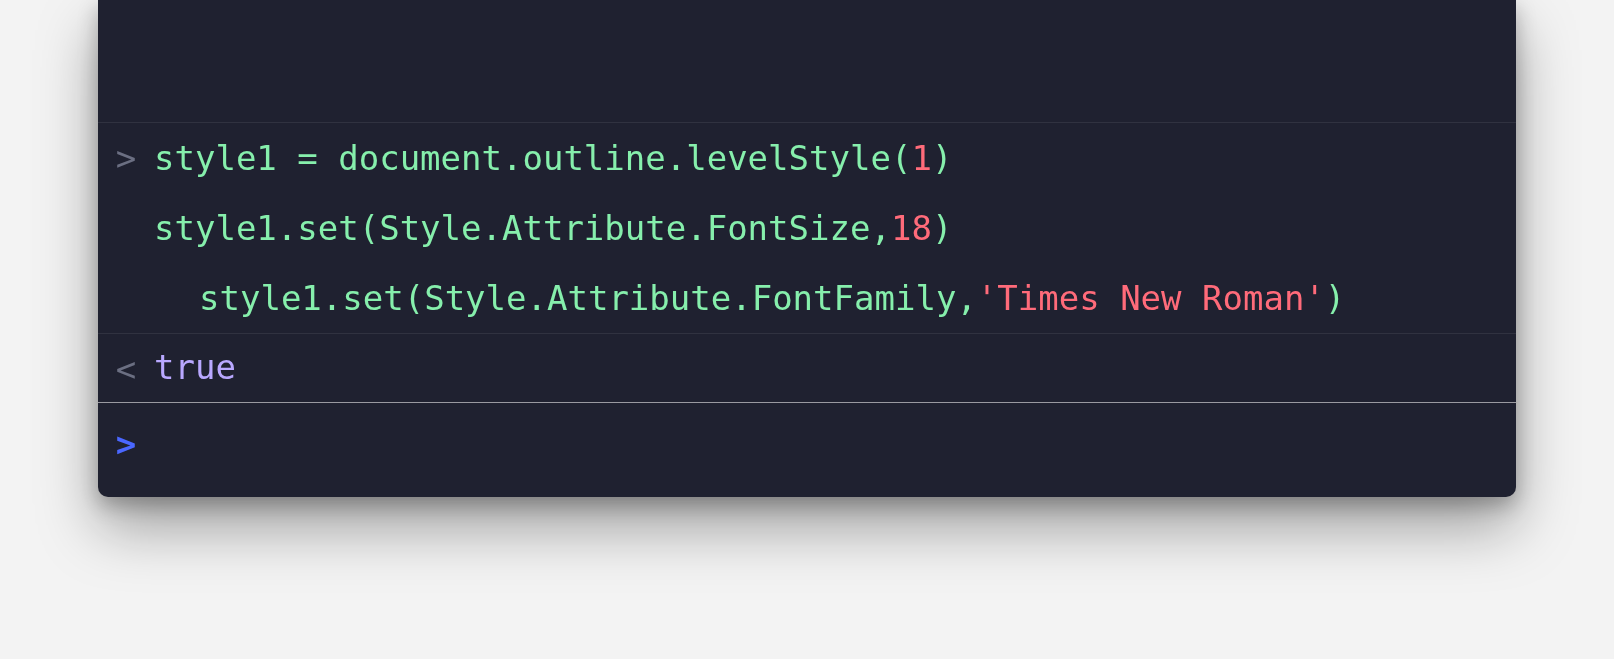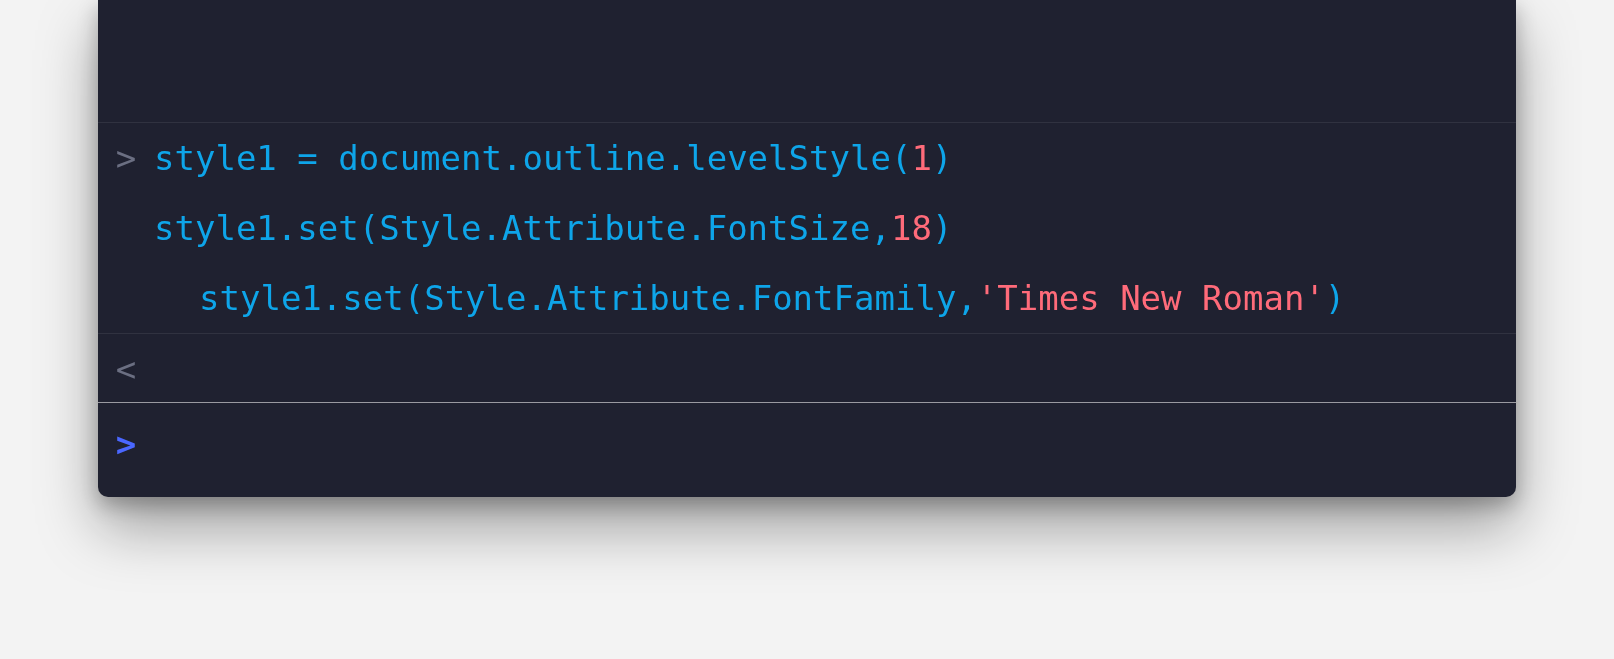--- a/index.html
+++ b/index.html
@@ -51,21 +51,21 @@
     flex: 1;
     color: #efeaf4;
     white-space: pre;
     padding-right: 20px;
   }
   .code .line {
     display: block;
     padding: 2px 0 34px 0;
   }
   .code .line:last-child { padding-bottom: 2px; margin-left: 45px; }
-  .tok-default { color: #0ea5e9; }
+  .tok-default { color: #86efac; }
   .tok-number  { color: #ff6b7a; }
   .tok-string  { color: #ff6b7a; }
   .tok-bool    { color: #b9a8ff; }
   .input-block { }
   .output-block { }
   .prompt-block {
     border-top: 1px solid rgba(255,255,255,0.55);
   }
   .prompt-block .row { padding: 22px 0; }
 </style>
@@ -79,20 +79,21 @@
   <div class="block input-block">
     <div class="row">
       <div class="gutter input-caret">&gt;</div>
       <div class="code"><span class="line"><span class="tok-default">style1 = document.outline.levelStyle(</span><span class="tok-number">1</span><span class="tok-default">)</span></span><span class="line"><span class="tok-default">style1.set(Style.Attribute.FontSize,</span><span class="tok-number">18</span><span class="tok-default">)</span></span><span class="line"><span class="tok-default">style1.set(Style.Attribute.FontFamily,</span><span class="tok-string">'Times New Roman'</span><span class="tok-default">)</span></span></div>
     </div>
   </div>
 
   <div class="block output-block">
     <div class="row">
       <div class="gutter output-caret">&lt;</div>
+      <div class="code"><span class="tok-bool">true</span></div>
     </div>
   </div>
 
   <div class="block prompt-block">
     <div class="row">
       <div class="gutter active-caret">&gt;</div>
       <div class="code"></div>
     </div>
   </div>
 

